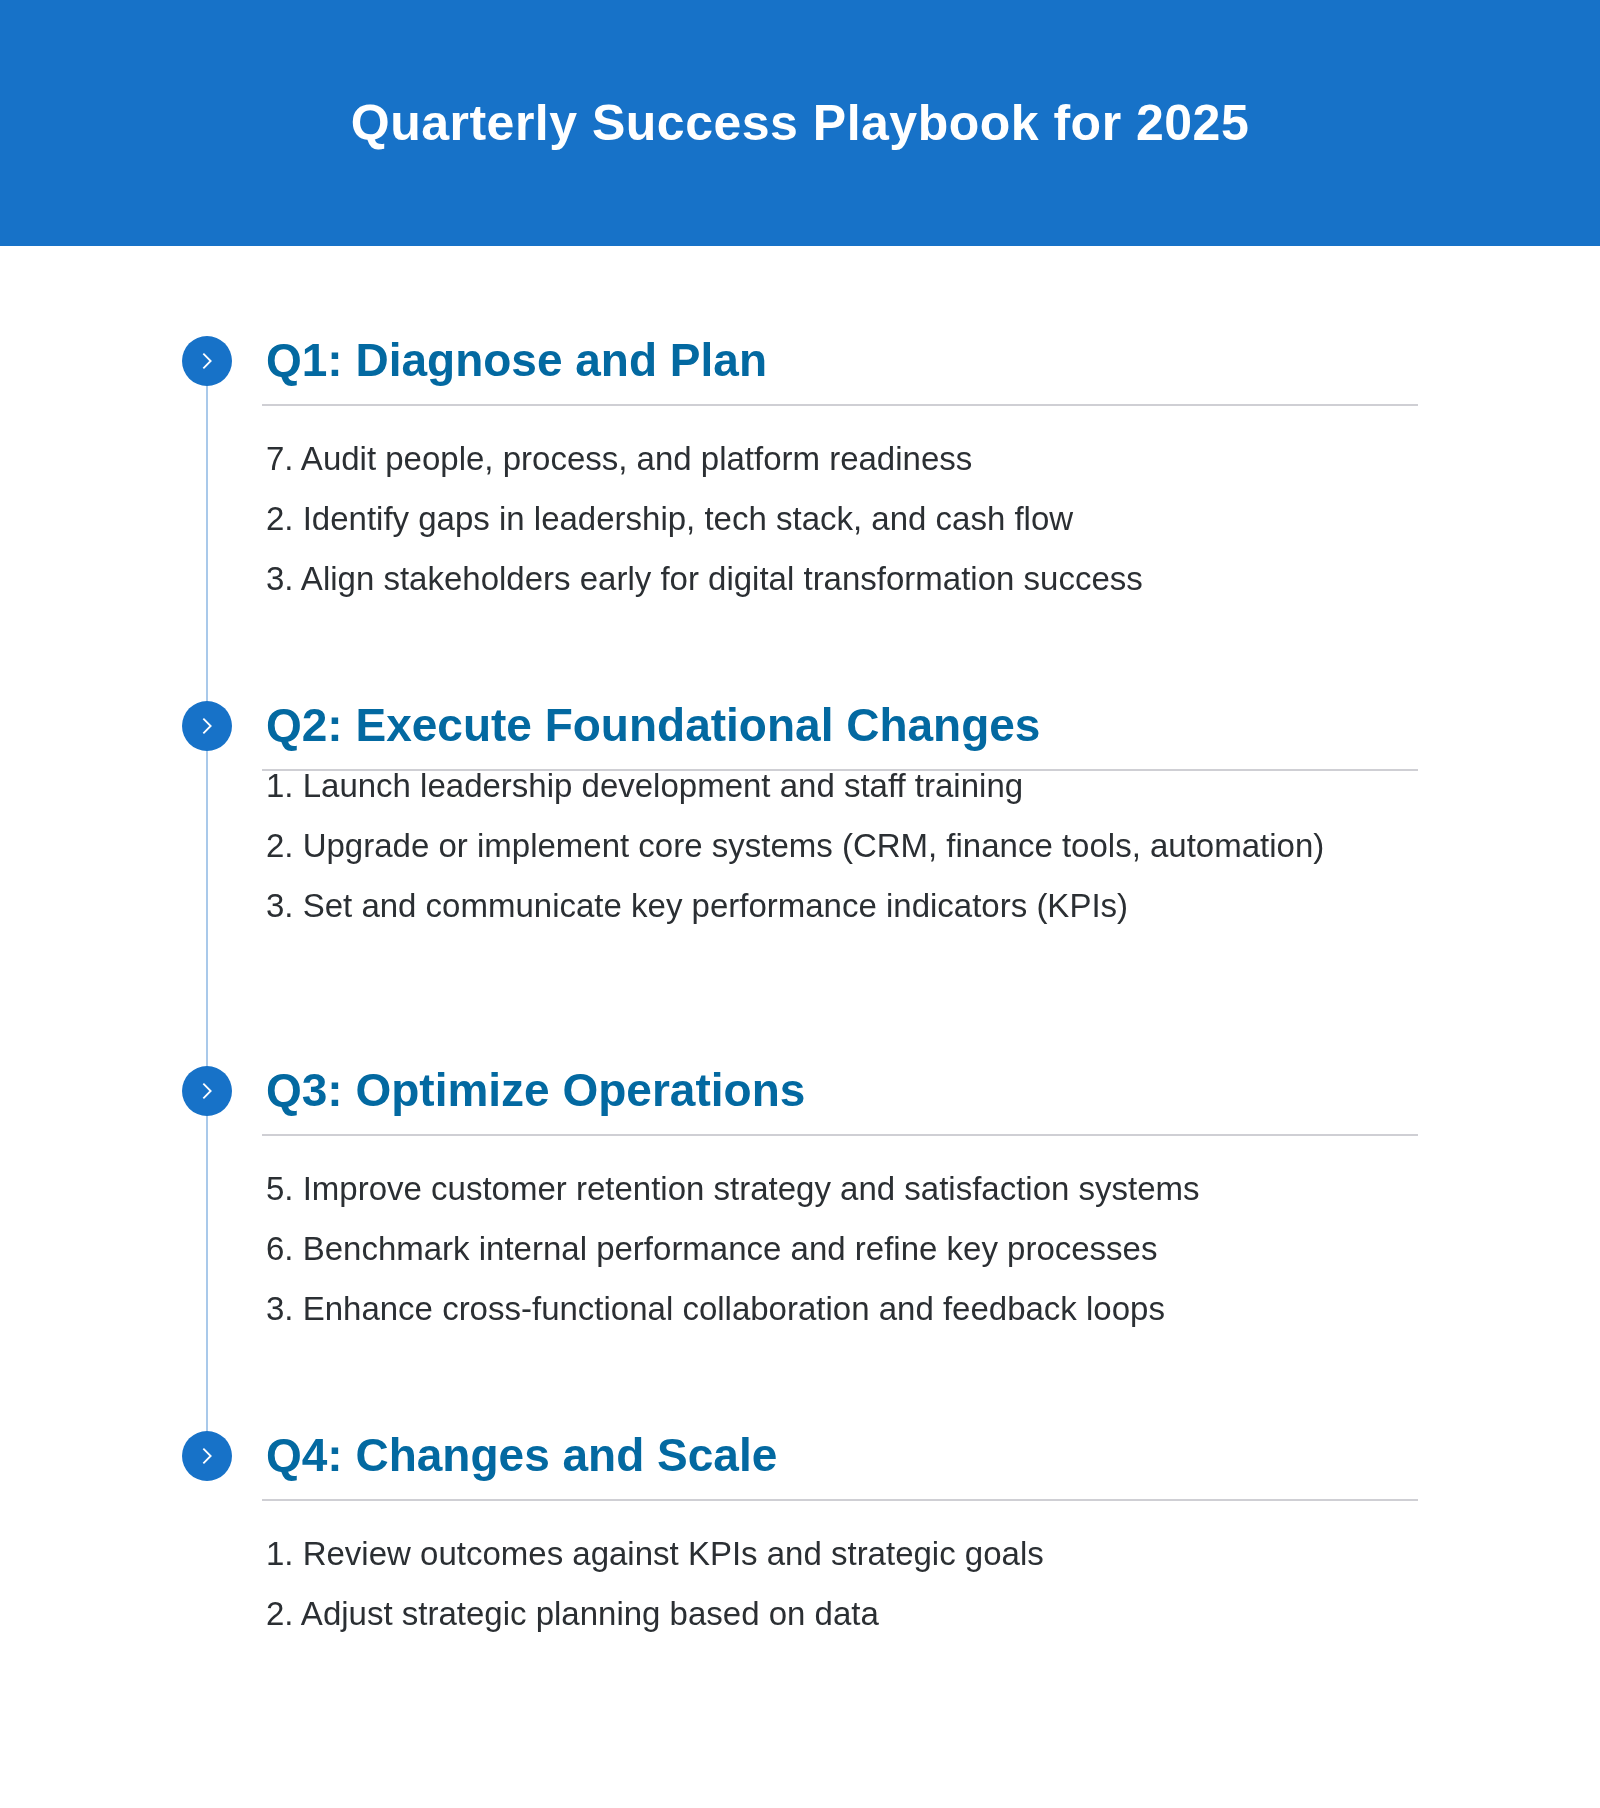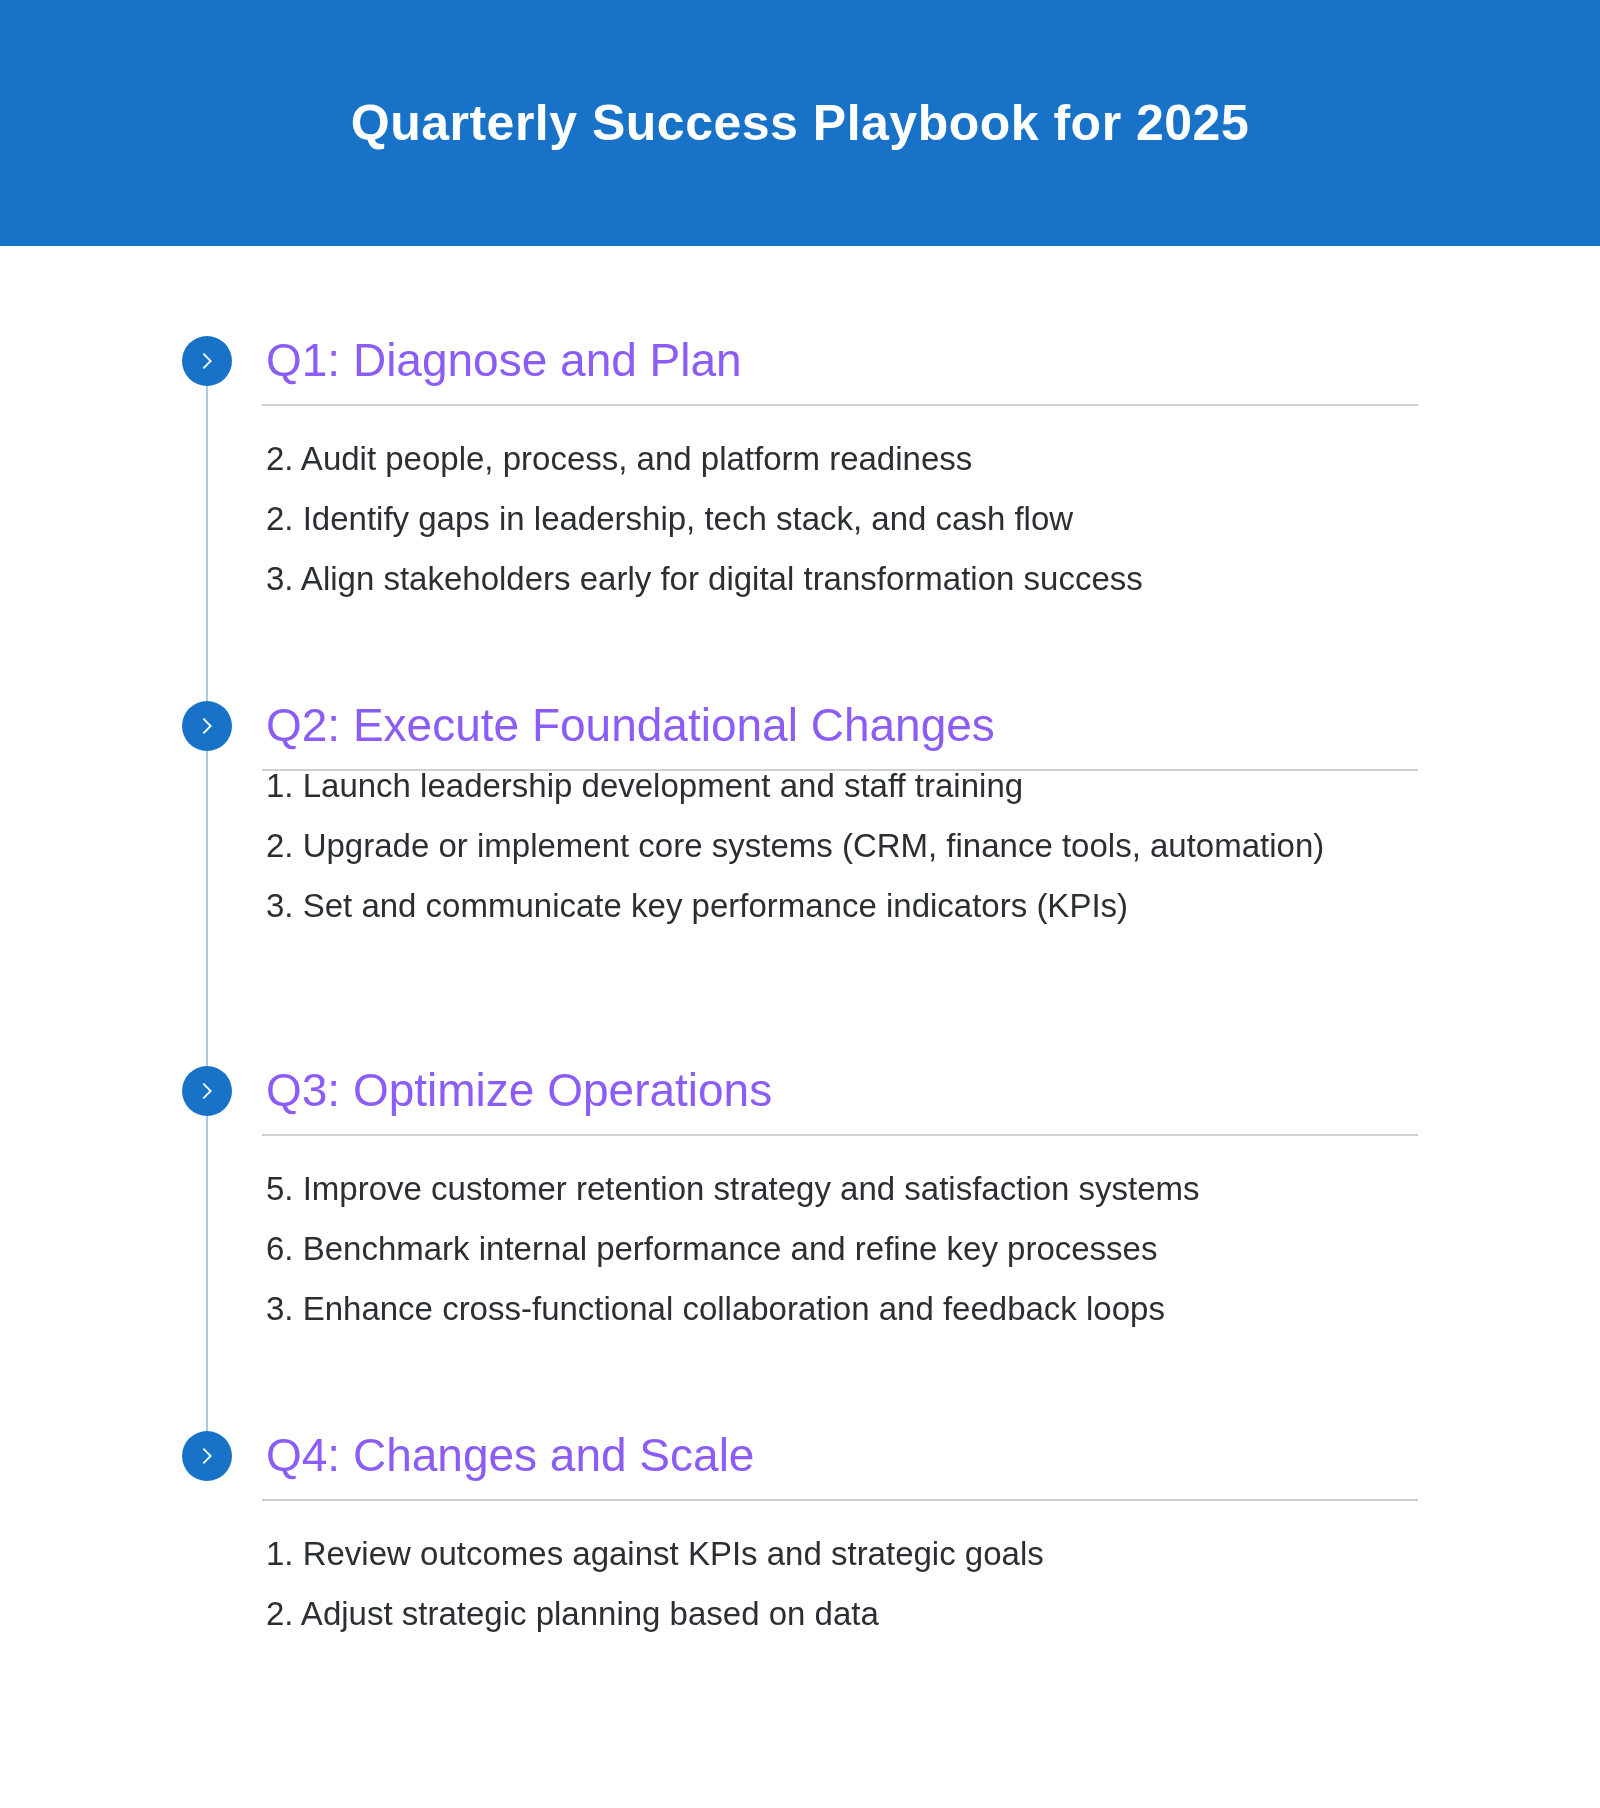--- a/index.html
+++ b/index.html
@@ -6,21 +6,21 @@
   body { width:1600px; height:1808px; background:#ffffff; position:relative; overflow:hidden;
          font-family:"Liberation Sans", sans-serif; }
   .header { position:absolute; left:0; top:0; width:1600px; height:246px; background:#1772c8;
             display:flex; align-items:center; justify-content:center; }
   .header h1 { margin:11px; color:#ffffff; font-size:50px; font-weight:bold; letter-spacing:0.5px; }
   .timeline-line { position:absolute; left:206px; top:380px; width:2px; height:1075px; background:#a9c9ea; }
   .section { position:absolute; left:0; width:1600px; }
   .marker { position:absolute; left:182px; width:50px; height:50px; border-radius:50%; background:#1772c8;
             display:flex; align-items:center; justify-content:center; }
   .marker svg { width:22px; height:22px; }
-  .sec-title { position:absolute; left:266px; margin:0; color:#8b5cf6; font-size:46px; font-weight:normal;
+  .sec-title { position:absolute; left:266px; margin:0; color:#0369a1; font-size:46px; font-weight:bold;
                line-height:60px; white-space:nowrap; }
   .rule { position:absolute; left:262px; width:1156px; height:2px; background:#cfcfd4; }
   .items { position:absolute; left:266px; margin:0; padding:0; list-style:none; }
   .items li { font-size:33px; line-height:60px; color:#2b2f33; white-space:nowrap; }
 </style>
 </head>
 <body>
 
 <div class="header">
   <h1>Quarterly Success Playbook for 2025</h1>
@@ -30,21 +30,21 @@
 
 <div class="section" style="top:0;">
   <div class="marker" style="top:336px;">
     <svg viewBox="0 0 24 24">
         <path d="M8 4 L16 12 L8 20" fill="none" stroke="#fff" stroke-width="2"></path>
       </svg>
   </div>
   <h2 class="sec-title" style="top:330px;">Q1: Diagnose and Plan</h2>
   <div class="rule" style="top:404px;"></div>
   <ul class="items" style="top:429px;">
-    <li>2. Audit people, process, and platform readiness</li>
+    <li>7. Audit people, process, and platform readiness</li>
     <li>2. Identify gaps in leadership, tech stack, and cash flow</li>
     <li>3. Align stakeholders early for digital transformation success</li>
   </ul>
 </div>
 
 <div class="section" style="top:0;">
   <div class="marker" style="top:701px;">
     <svg viewBox="0 0 24 24">
         <path d="M8 4 L16 12 L8 20" fill="none" stroke="#fff" stroke-width="2"></path>
       </svg>

